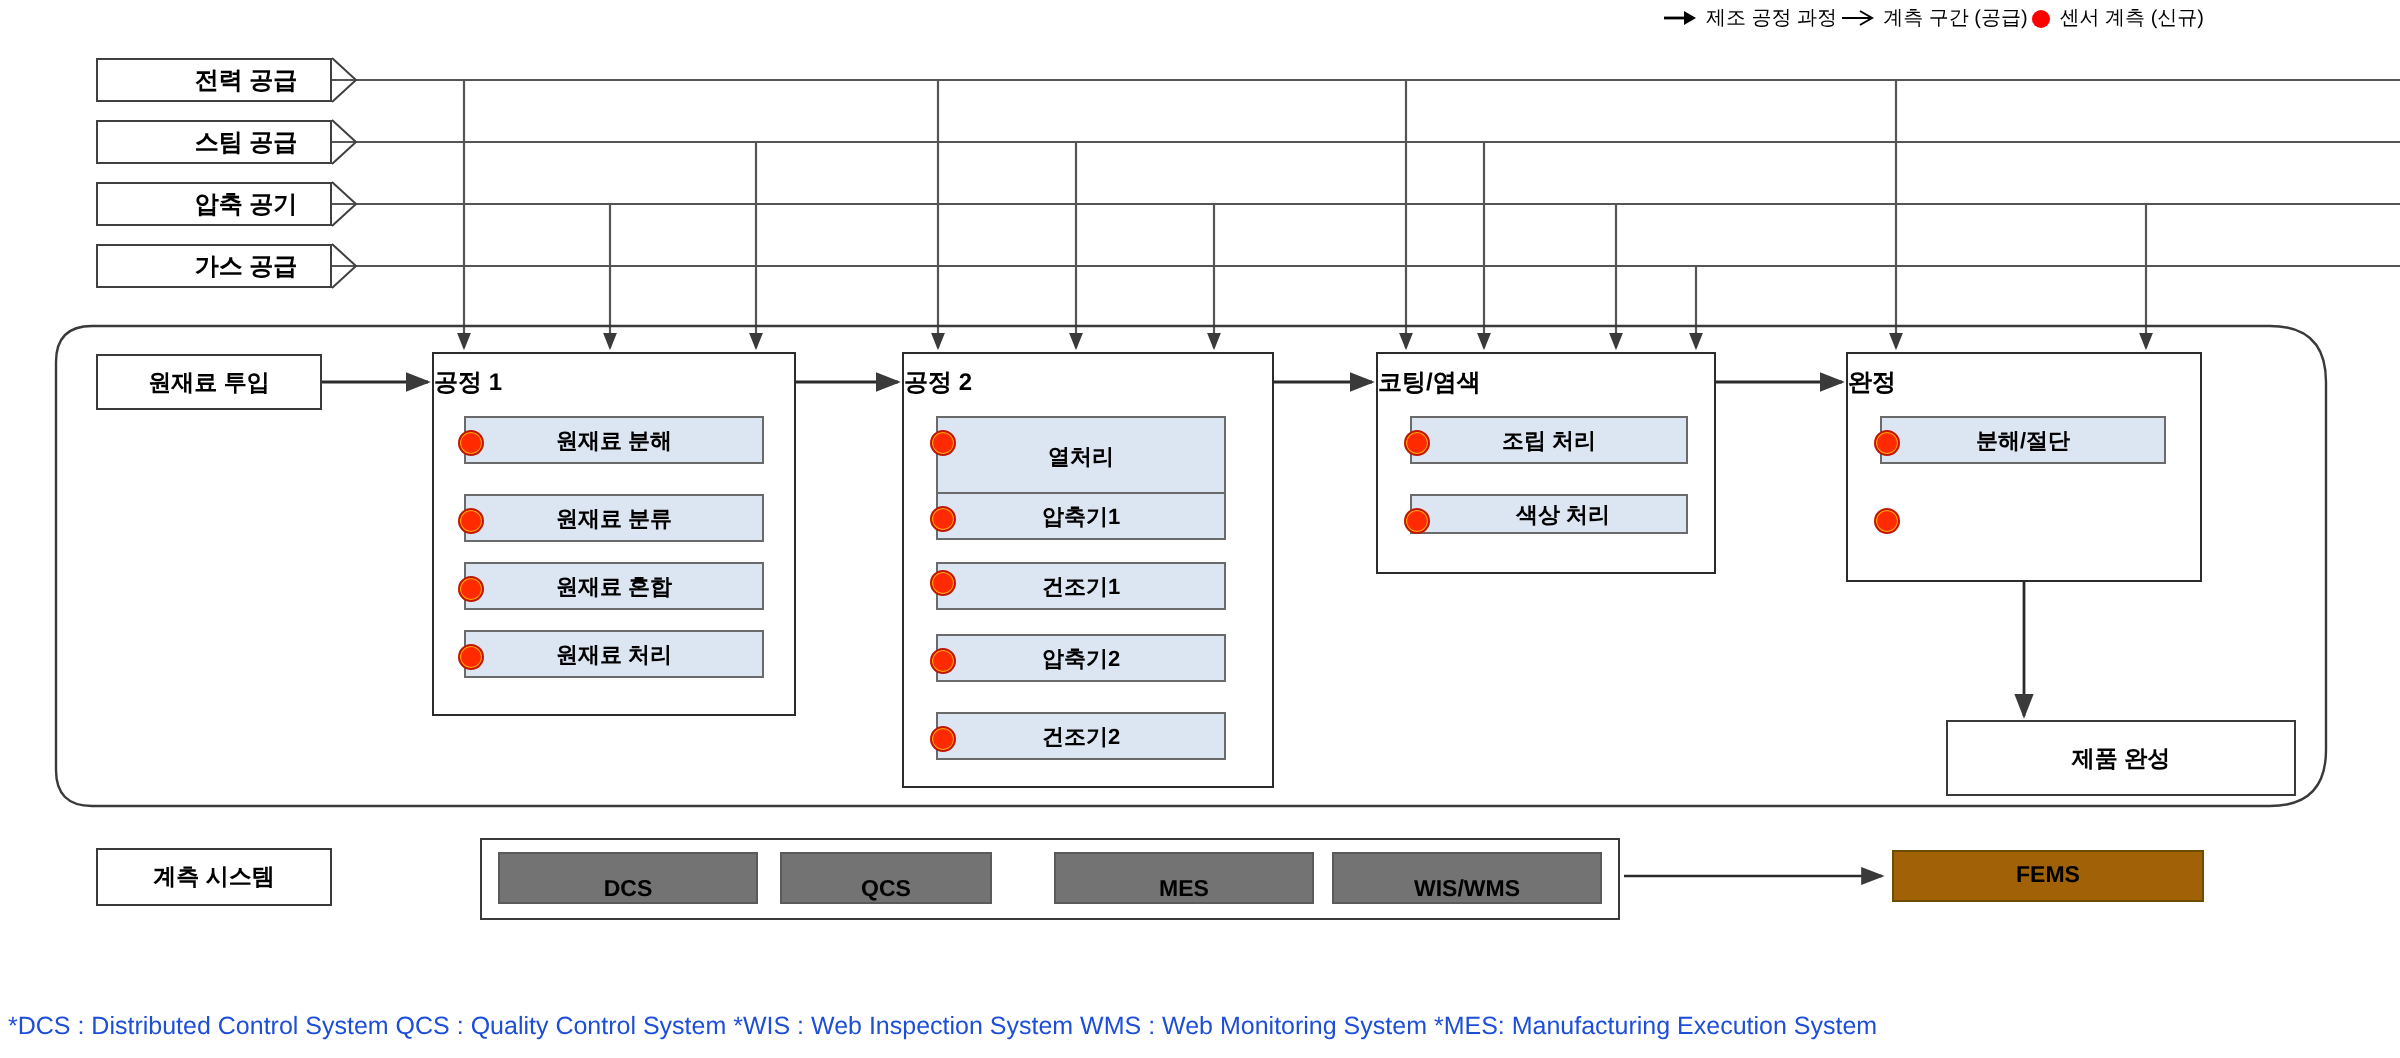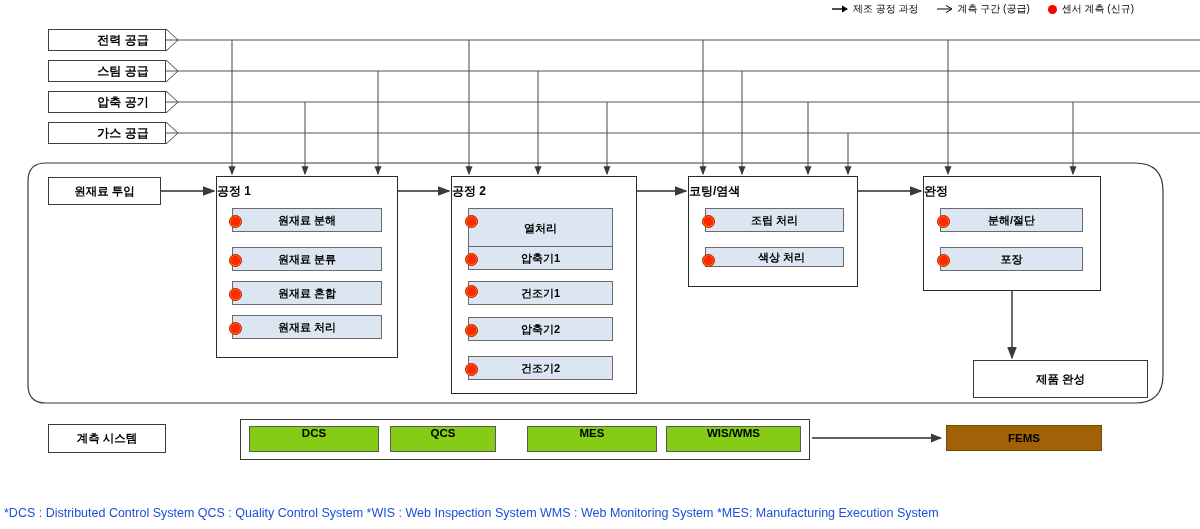--- a/index.html
+++ b/index.html
@@ -5,21 +5,21 @@
   html,body{margin:0;padding:0;background:#ffffff;}
   body{
     width:1200px;height:529px;position:relative;overflow:hidden;
     font-family:"Liberation Sans","DejaVu Sans",sans-serif;
     color:#000;
   }
   .stage{position:absolute;left:0;top:0;width:1200px;height:529px;}
   svg.wires{position:absolute;left:0;top:0;width:1200px;height:529px;pointer-events:none;}
 
   
-  .legend{position:absolute;top:2px;left:832px;display:flex;align-items:center;gap:18px;font-size:10px;white-space:nowrap;}
+  .legend{position:absolute;top:2px;left:832px;display:flex;align-items:center;gap:2px;font-size:10px;white-space:nowrap;}
   .legend .li{display:flex;align-items:center;gap:5px;}
   .legend .lbl{font-size:10px;}
   .dot-legend{width:9px;height:9px;border-radius:50%;background:#ff0000;display:inline-block;}
 
   
   .chev{
     position:absolute;height:22px;width:118px;
     border:1px solid #404040;background:#fff;
     display:flex;align-items:center;justify-content:center;
     font-size:12px;font-weight:bold;box-sizing:border-box;padding-left:32px;
@@ -33,22 +33,22 @@
   .sub{position:absolute;box-sizing:border-box;background:#dce6f2;border:1px solid #6a6a6a;
        display:flex;align-items:center;justify-content:center;font-size:11px;font-weight:bold;color:#000;}
   .dot{position:absolute;width:11px;height:11px;border-radius:50%;background:#ff2a00;
        border:1px solid #c01800;box-shadow:0 0 0 0.5px #ffae00 inset;}
 
   
   .ms-label{position:absolute;left:48px;top:424px;width:118px;height:29px;
             border:1px solid #3a3a3a;background:#fff;display:flex;align-items:center;justify-content:center;
             font-size:11.5px;font-weight:bold;box-sizing:border-box;}
   .ms-holder{position:absolute;left:240px;top:419px;width:570px;height:41px;border:1.3px solid #3a3a3a;background:#fff;box-sizing:border-box;}
-  .ms-item{position:absolute;top:426px;height:26px;background:#84cc16;border:1px solid #5a5a5a;box-sizing:border-box;
-           display:flex;align-items:flex-start;justify-content:center;font-size:11.5px;font-weight:bold;}
+  .ms-item{position:absolute;top:426px;height:26px;background:#737373;border:1px solid #5a5a5a;box-sizing:border-box;
+           display:flex;align-items:flex-end;justify-content:center;font-size:11.5px;font-weight:bold;}
   .fems{position:absolute;left:946px;top:425px;width:156px;height:26px;background:#a16207;border:1px solid #6b4e00;
         box-sizing:border-box;display:flex;align-items:center;justify-content:center;font-size:11.5px;font-weight:bold;}
 
   .footnote{position:absolute;left:4px;top:506px;width:1192px;font-size:12.5px;white-space:nowrap;color:#1d4ed8;}
 </style>
 </head>
 <body>
 
 <div class="stage">
 
@@ -206,23 +206,20 @@
   <div class="dot" style="left:702px;top:254px;"></div>
 
   <div class="proc" style="left:923px;top:176px;width:178px;height:115px;">
     <div class="proc-title">완정</div>
   </div>
   <div class="sub" style="left:940px;top:208px;width:143px;height:24px;">
     <span>분해/절단</span>
   </div>
   <div class="dot" style="left:937px;top:215px;"></div>
 
-  <div class="sub" style="left:940px;top:247px;width:143px;height:24px;">
-    <span>포장</span>
-  </div>
   <div class="dot" style="left:937px;top:254px;"></div>
 
   <div class="box" style="left:925px;top:360px;width:175px;height:38px;margin-left:48px;">
     <span>제품 완성</span>
   </div>
 
   <div class="ms-label">
     <span>계측 시스템</span>
   </div>
   <div class="ms-holder"></div>

